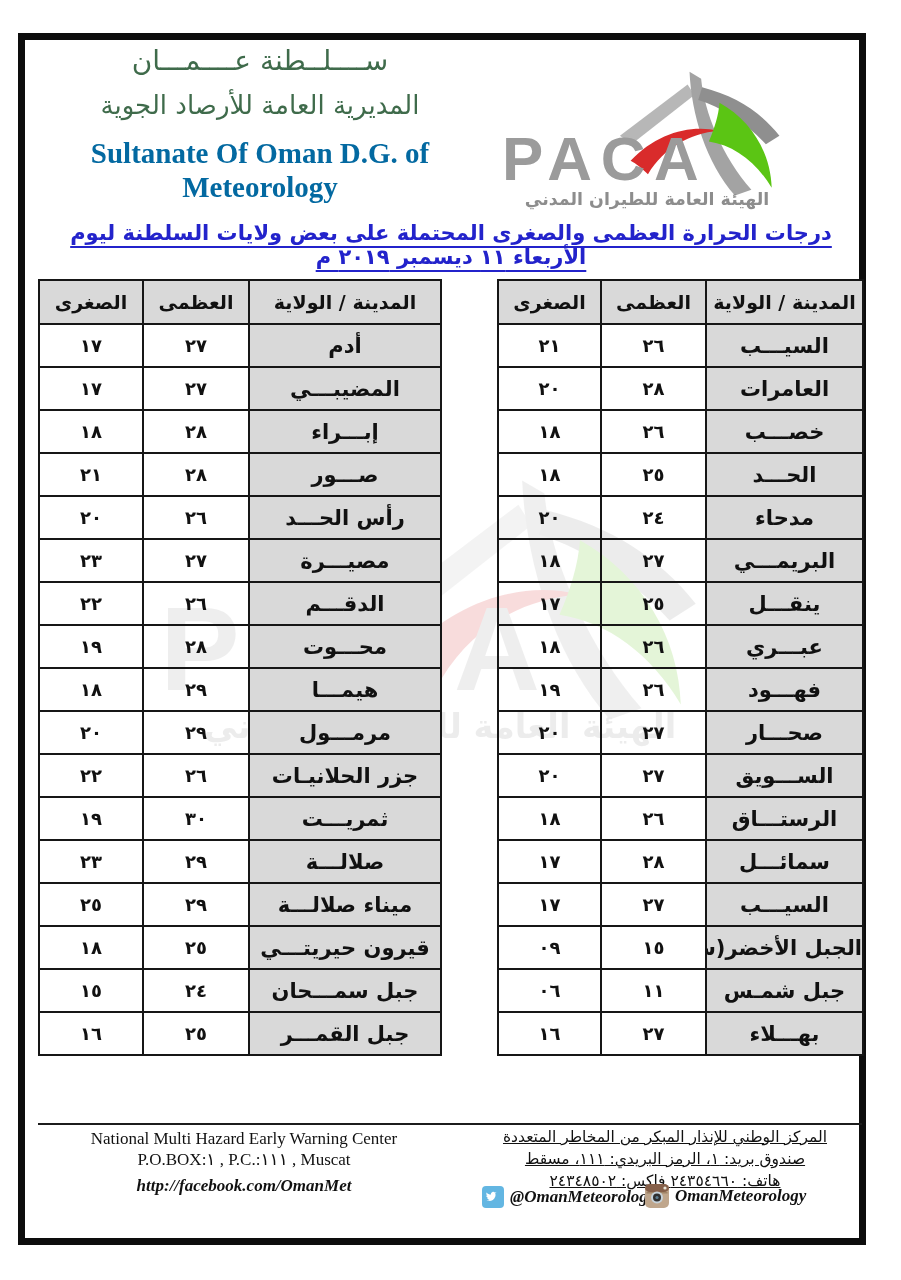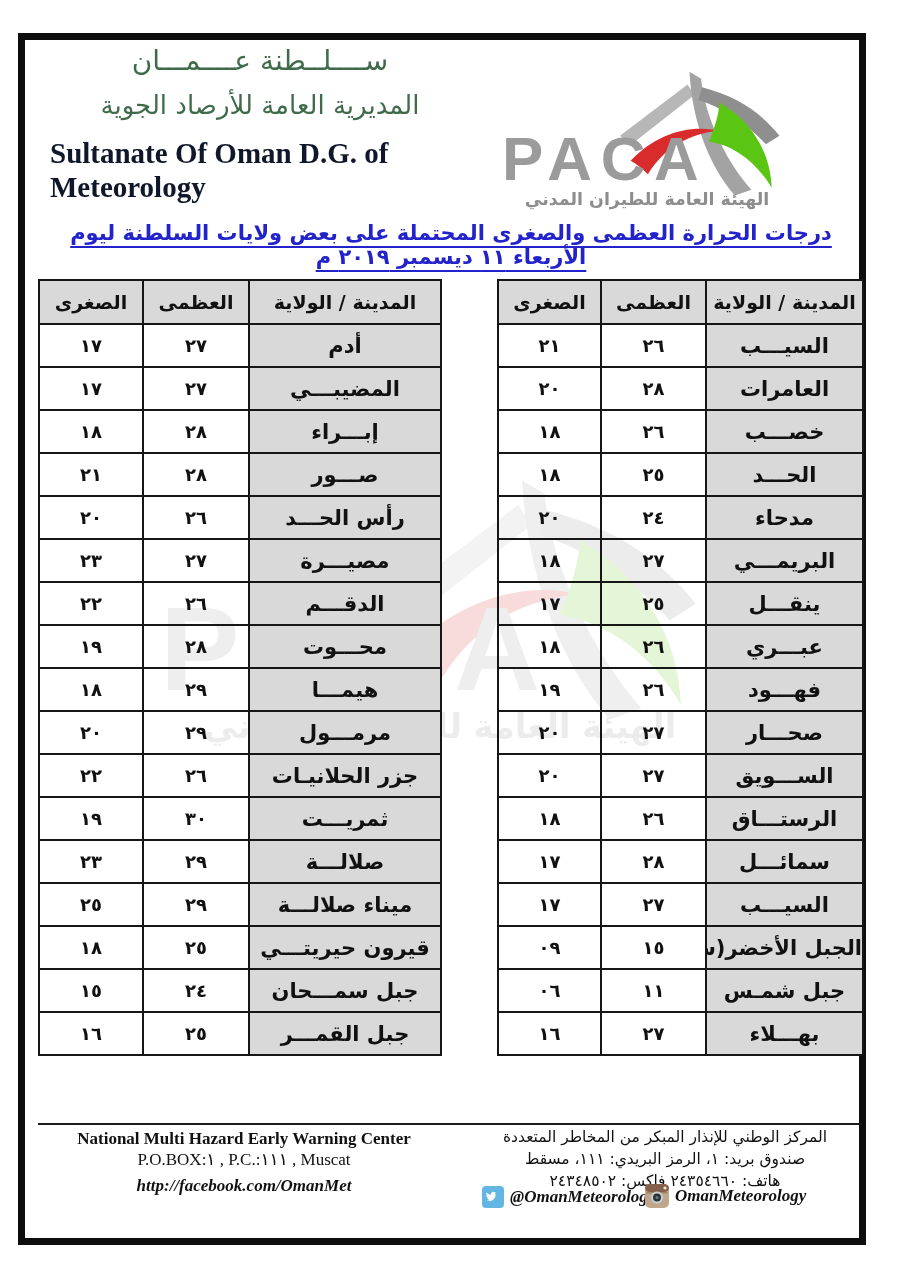--- a/index.html
+++ b/index.html
@@ -5,46 +5,46 @@
   html,body{margin:0;padding:0;background:#ffffff;}
   .stage{position:relative;width:901px;height:1280px;background:#ffffff;overflow:hidden;
          font-family:"DejaVu Sans",sans-serif;color:#111;}
   .page-border{position:absolute;left:18px;top:33px;width:848px;height:1212px;
          border:7px solid #0d0d0d;box-sizing:border-box;background:transparent;}
   
   .org-ar1{position:absolute;left:40px;top:44px;width:440px;text-align:center;direction:rtl;
          font-size:28px;font-weight:500;color:#3f6b4b;}
   .org-ar2{position:absolute;left:40px;top:90px;width:440px;text-align:center;direction:rtl;
          font-size:26px;font-weight:400;color:#3f6b4b;}
-  .org-en{position:absolute;left:50px;top:136px;width:420px;text-align:left;
-         font-family:"Liberation Serif",serif;font-size:29px;line-height:34px;font-weight:700;color:#0f172a;}
+  .org-en{position:absolute;left:50px;top:136px;width:420px;text-align:center;
+         font-family:"Liberation Serif",serif;font-size:29px;line-height:34px;font-weight:700;color:#0369a1;}
   .logo{position:absolute;left:492px;top:68px;width:310px;height:140px;}
   
   .doc-title{position:absolute;left:45px;top:221px;width:812px;text-align:center;direction:rtl;
          font-size:21px;font-weight:700;color:#2323cb;
          text-decoration:underline;text-decoration-thickness:2px;text-underline-offset:6px;z-index:3;}
   
   .watermark{position:absolute;left:160px;top:468px;width:560px;height:290px;opacity:0.16;z-index:1;}
   
   table.temps{position:absolute;top:279px;border-collapse:collapse;z-index:2;table-layout:fixed;}
   table.temps th,table.temps td{border:2px solid #161616;text-align:center;vertical-align:middle;
          padding:0;overflow:hidden;white-space:nowrap;}
   table.temps th{background:#d9d9d9;height:42px;font-size:19px;font-weight:700;direction:rtl;}
   table.temps td{height:41px;font-size:18px;font-weight:700;background:transparent;}
   table.temps td.col-city{background:#d9d9d9;font-size:21px;direction:rtl;}
   #table-right{left:497px;width:365px;}
   #table-left{left:38px;width:402px;}
   
   .footer-line{position:absolute;left:38px;top:1123px;width:824px;border-top:2px solid #1c1c1c;z-index:2;}
   .footer-en{position:absolute;left:38px;top:1128px;width:412px;text-align:center;
          font-family:"Liberation Serif",serif;font-size:17px;line-height:21px;color:#111;z-index:2;}
-  .footer-en .l1{font-weight:700;}
+  .footer-en .l1{font-weight:400;}
   .footer-en .l4{font-style:italic;font-weight:600;margin-top:5px;}
   .footer-ar{position:absolute;left:468px;top:1126px;width:394px;text-align:center;direction:rtl;
-         font-size:15.5px;line-height:22px;color:#111;z-index:2;}
+         font-size:15.5px;line-height:22px;color:#111;z-index:2;text-decoration:underline;}
   .social{position:absolute;display:flex;align-items:center;gap:6px;z-index:2;
          font-family:"Liberation Serif",serif;font-size:17px;font-style:italic;font-weight:600;}
   .social.twitter{left:482px;top:1186px;}
   .social.instagram{left:645px;top:1184px;}
   .social svg{display:block;}
 </style>
 </head>
 <body>
 
 <div class="stage">

